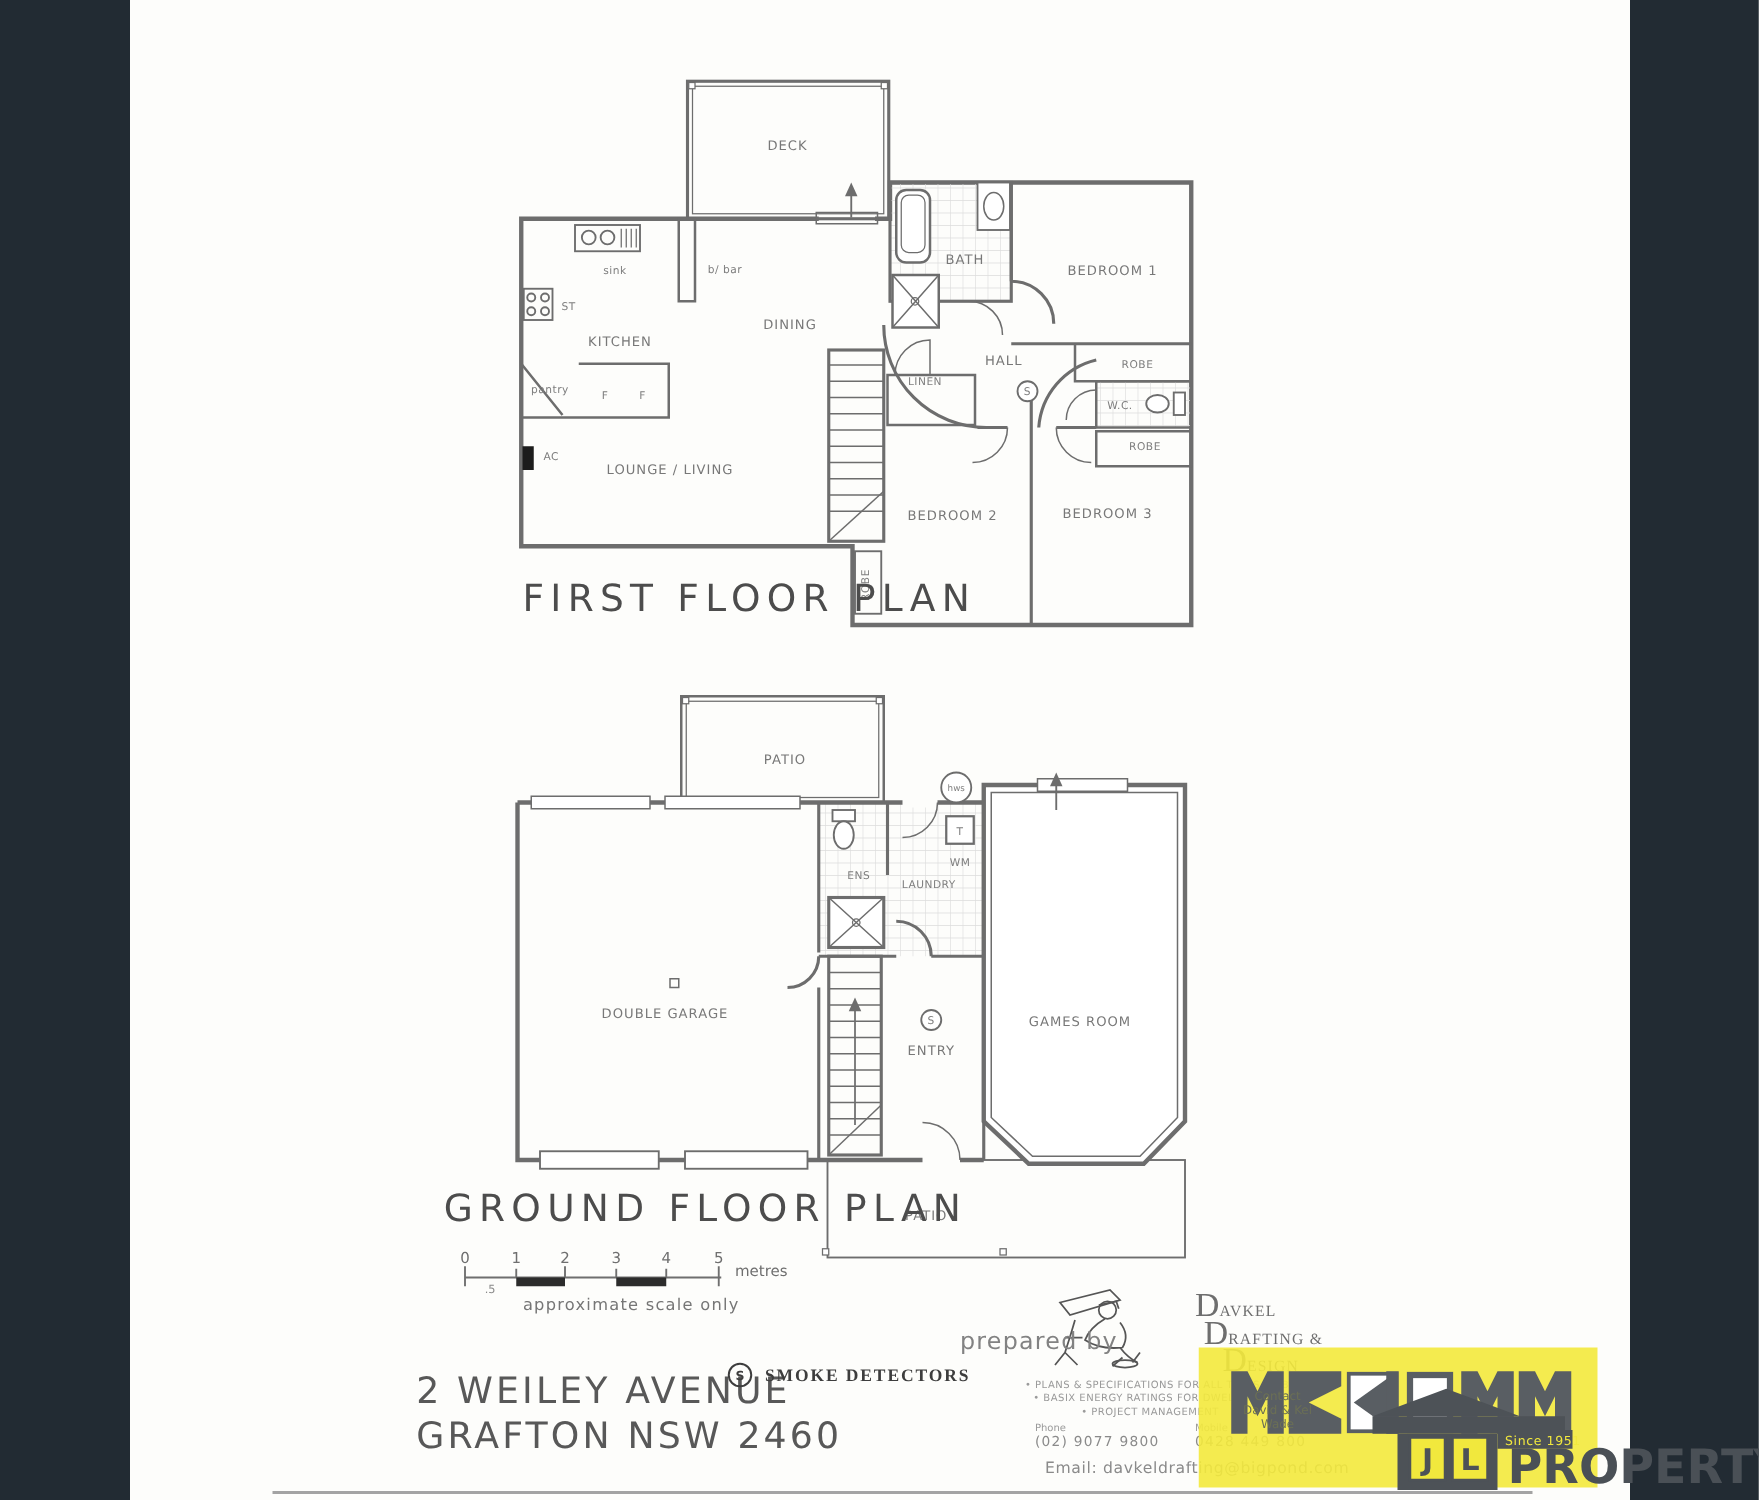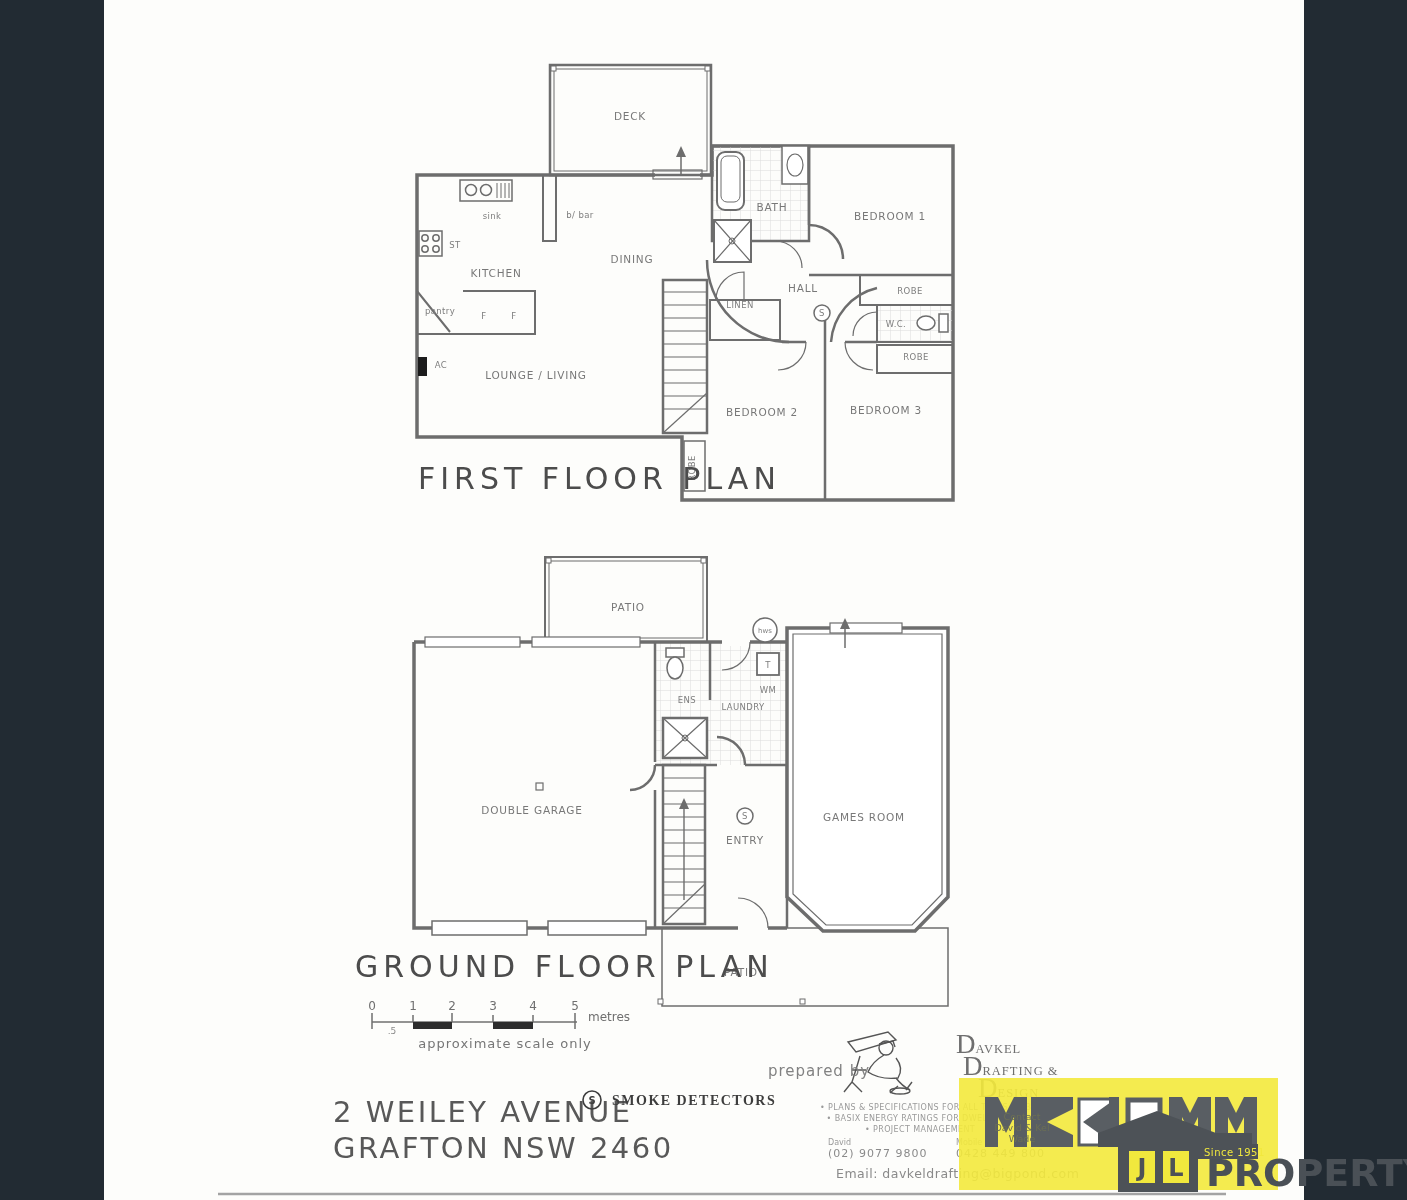--- a/index.html
+++ b/index.html
@@ -11,21 +11,21 @@
   .rl{fill:#787878;font-size:10.5px;letter-spacing:.8px;text-anchor:middle;font-family:"DejaVu Sans",sans-serif;}
   .rs{fill:#7e7e7e;font-size:8.5px;letter-spacing:.4px;text-anchor:middle;}
   .ttl{fill:#4c4c4c;font-size:30px;letter-spacing:5px;}
   .addr{fill:#585858;font-size:29px;letter-spacing:2.5px;}
   .scl{fill:#6f6f6f;font-size:12px;text-anchor:middle;}
   .note{fill:#767676;font-size:13px;letter-spacing:1px;text-anchor:middle;}
   .legend-t{fill:#3d3d3d;font-size:14px;font-weight:bold;letter-spacing:1.5px;
             font-family:"Liberation Serif",serif;}
   
   #prep{position:absolute;left:760px;top:1058px;z-index:3;width:300px;color:#7c7c7c;}
-  #prep .pb-label{position:absolute;left:8px;top:4px;font-size:15px;letter-spacing:1px;color:#828282;}
+  #prep .pb-label{position:absolute;left:8px;top:4px;font-size:19px;letter-spacing:1px;color:#828282;}
   #davkel{position:absolute;left:196px;top:-22px;width:120px;font-family:"Liberation Serif",serif;color:#6e6e6e;z-index:3;}
   #davkel .dl{line-height:17px;white-space:nowrap;}
   #davkel .dl .cap{font-size:27px;}
   #davkel .dl .rest{font-size:12.5px;letter-spacing:1px;}
   #davkel .dl2{margin-left:7px;}
   #davkel .dl3{margin-left:22px;}
   #services{position:absolute;left:60px;top:44px;width:200px;text-align:center;
             font-size:8px;color:#9a9a9a;letter-spacing:.4px;line-height:11px;white-space:nowrap;}
   #phones{position:absolute;left:68px;top:80px;width:250px;font-size:8px;color:#9a9a9a;}
   #phones .num{font-size:11px;color:#8a8a8a;letter-spacing:1px;}
@@ -288,21 +288,21 @@
     <div class="dl"><span class="cap">D</span><span class="rest">AVKEL</span></div>
     <div class="dl dl2"><span class="cap">D</span><span class="rest">RAFTING &amp;</span></div>
     <div class="dl dl3"><span class="cap">D</span><span class="rest">ESIGN</span></div>
   </div>
   <div id="services">
     <div>• PLANS &amp; SPECIFICATIONS FOR ALL TYPES OF BUILDINGS</div>
     <div>• BASIX ENERGY RATINGS FOR DWELLINGS</div>
     <div>• PROJECT MANAGEMENT</div>
   </div>
   <div id="phones">
-    <div>David</div>
+    <div>Phone</div>
     <div class="num">(02) 9077 9800</div>
     <div class="mob">
       <div>Mobile</div>
       <div class="num">0428 449 800</div>
     </div>
   </div>
   <div id="email">Email: davkeldrafting@bigpond.com</div>
 </div>
 
 <div id="brand-yellow"></div>

